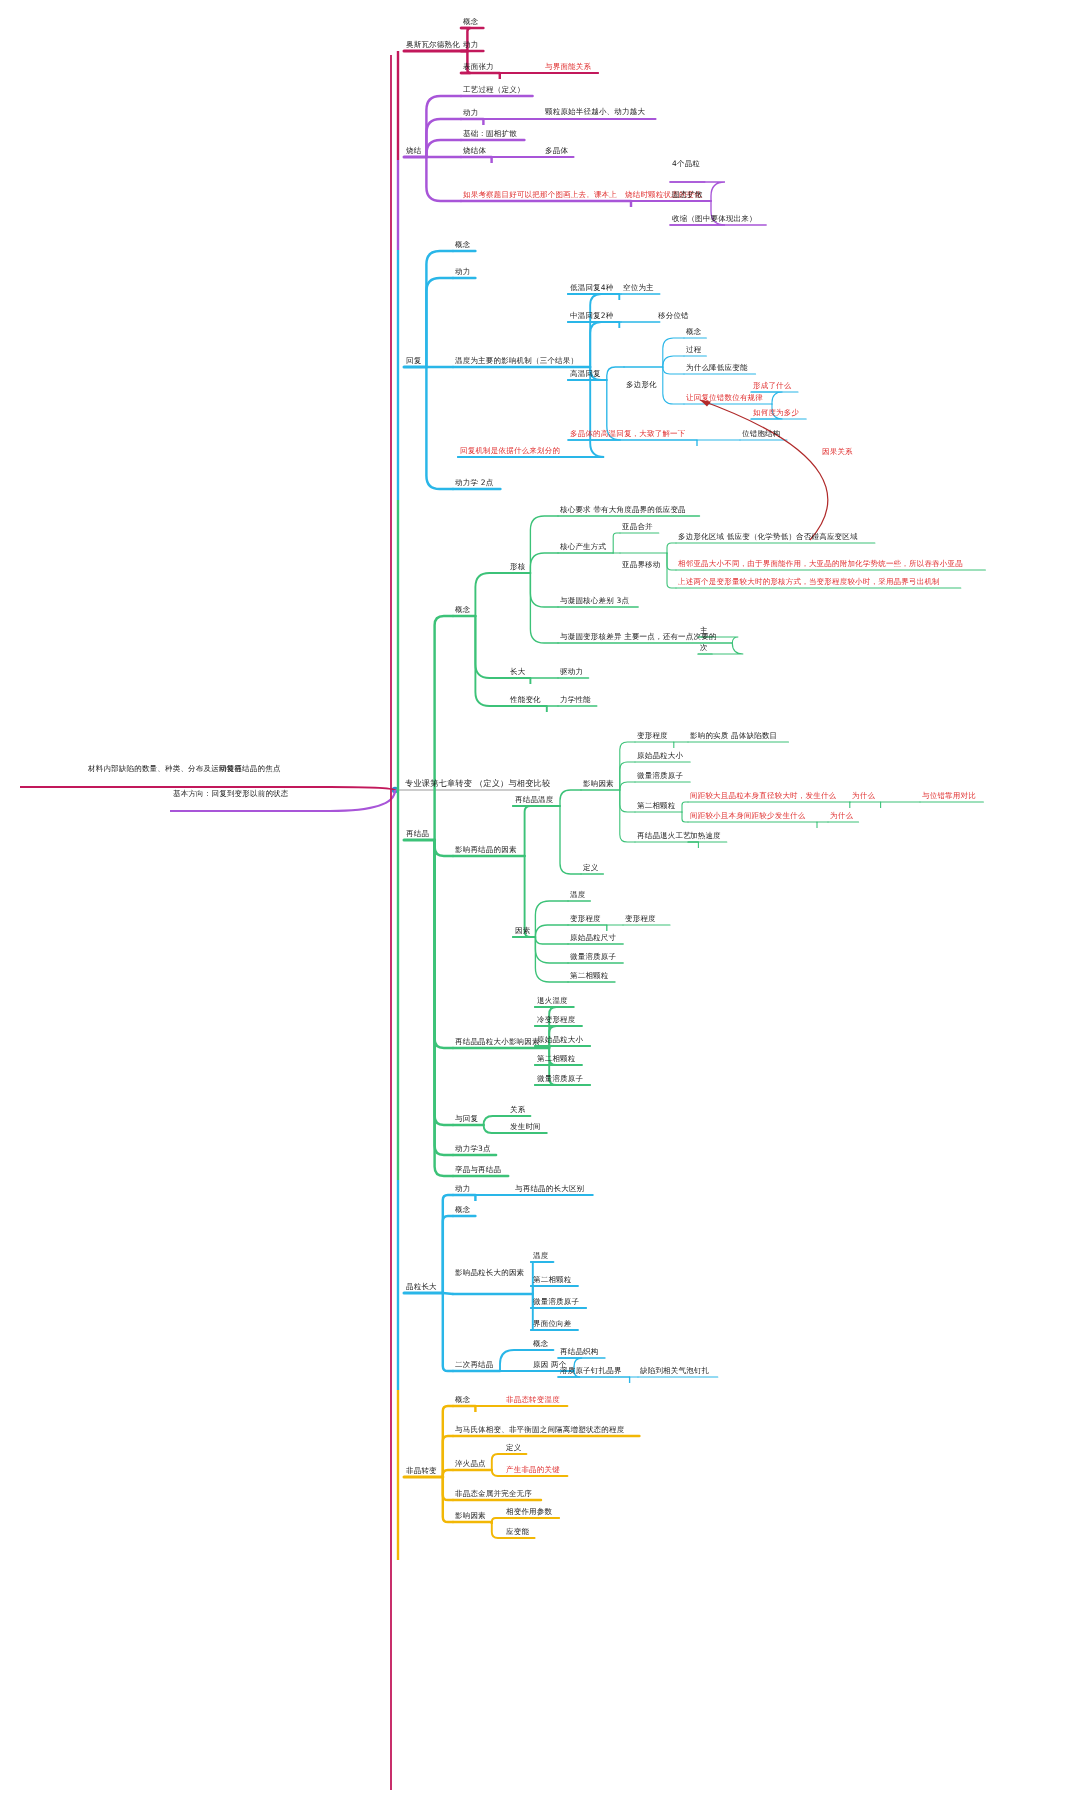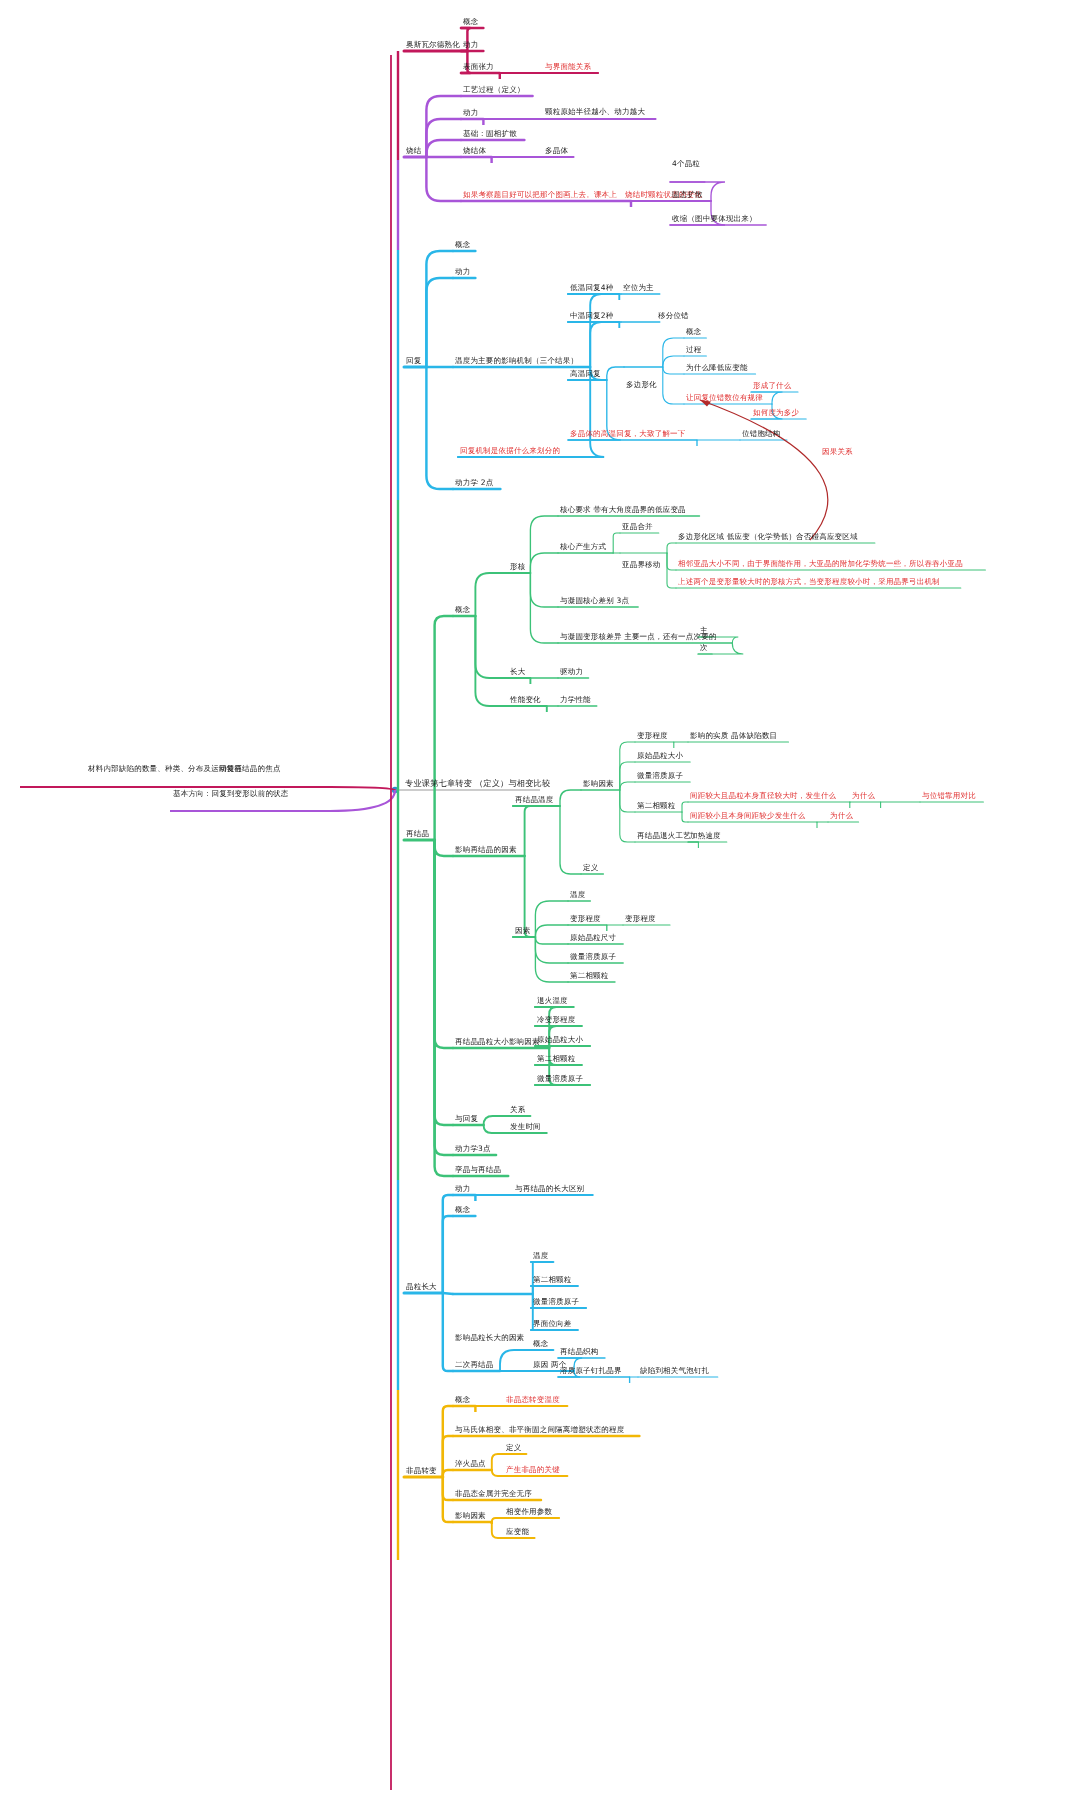--- a/index.html
+++ b/index.html
@@ -403,21 +403,21 @@
       <div class="lbl" style="left: 537px; top: 1082.5px;">微量溶质原子</div>
       <div class="lbl" style="left: 455px; top: 1122.5px;">与回复</div>
       <div class="lbl" style="left: 510px; top: 1113.5px;">关系</div>
       <div class="lbl" style="left: 510px; top: 1130.5px;">发生时间</div>
       <div class="lbl" style="left: 455px; top: 1152.5px;">动力学3点</div>
       <div class="lbl" style="left: 455px; top: 1173.5px;">孪晶与再结晶</div>
       <div class="lbl" style="left: 406px; top: 1290.5px;">晶粒长大</div>
       <div class="lbl" style="left: 455px; top: 1192.5px;">动力</div>
       <div class="lbl" style="left: 515px; top: 1192.5px;">与再结晶的长大区别</div>
       <div class="lbl" style="left: 455px; top: 1213.5px;">概念</div>
-      <div class="lbl" style="left: 455px; top: 1342px;">影响晶粒长大的因素</div>
+      <div class="lbl" style="left: 455px; top: 1277px;">影响晶粒长大的因素</div>
       <div class="lbl" style="left: 533px; top: 1259.5px;">温度</div>
       <div class="lbl" style="left: 533px; top: 1283.5px;">第二相颗粒</div>
       <div class="lbl" style="left: 533px; top: 1305.5px;">微量溶质原子</div>
       <div class="lbl" style="left: 533px; top: 1327.5px;">界面位向差</div>
       <div class="lbl" style="left: 455px; top: 1368.5px;">二次再结晶</div>
       <div class="lbl" style="left: 533px; top: 1347.5px;">概念</div>
       <div class="lbl" style="left: 533px; top: 1368.5px;">原因 两个</div>
       <div class="lbl" style="left: 560px; top: 1355.5px;">再结晶织构</div>
       <div class="lbl" style="left: 560px; top: 1374.5px;">溶质原子钉扎晶界</div>
       <div class="lbl" style="left: 640px; top: 1374.5px;">缺陷到相关气泡钉扎</div>

